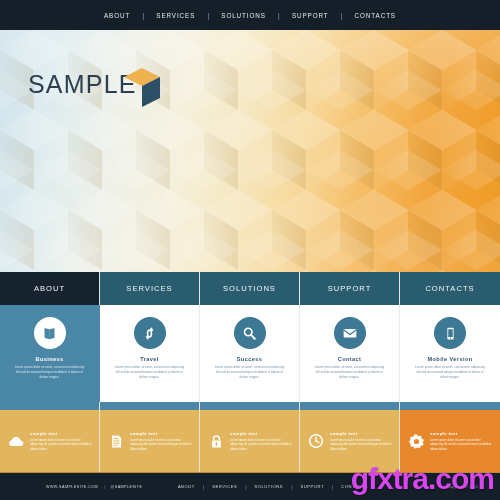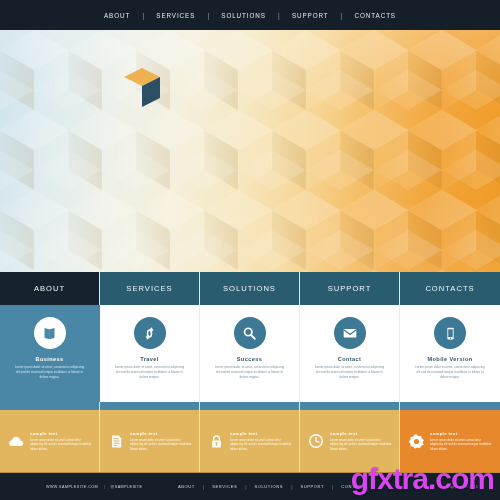--- a/index.html
+++ b/index.html
@@ -215,20 +215,21 @@
     </svg>
 
     <div class="hero-vgrad"></div>
 
     <div class="logo">
       <svg class="logo-cube" viewBox="0 0 40 48">
         <polygon points="20,2 38,11 20,20 2,11" fill="#efb251"></polygon>
         <polygon points="20,20 38,11 38,32 20,41" fill="#2d4f66"></polygon>
         <polygon points="2,11 20,20 20,41 2,32" fill="#3d6a85" opacity="0"></polygon>
       </svg>
+      <div class="logo-text">SAMPLE</div>
     </div>
   </div>
 
   <div class="mainnav">
     <div class="mainnav-item active">ABOUT</div>
     <div class="mainnav-item">SERVICES</div>
     <div class="mainnav-item">SOLUTIONS</div>
     <div class="mainnav-item">SUPPORT</div>
     <div class="mainnav-item">CONTACTS</div>
   </div>

